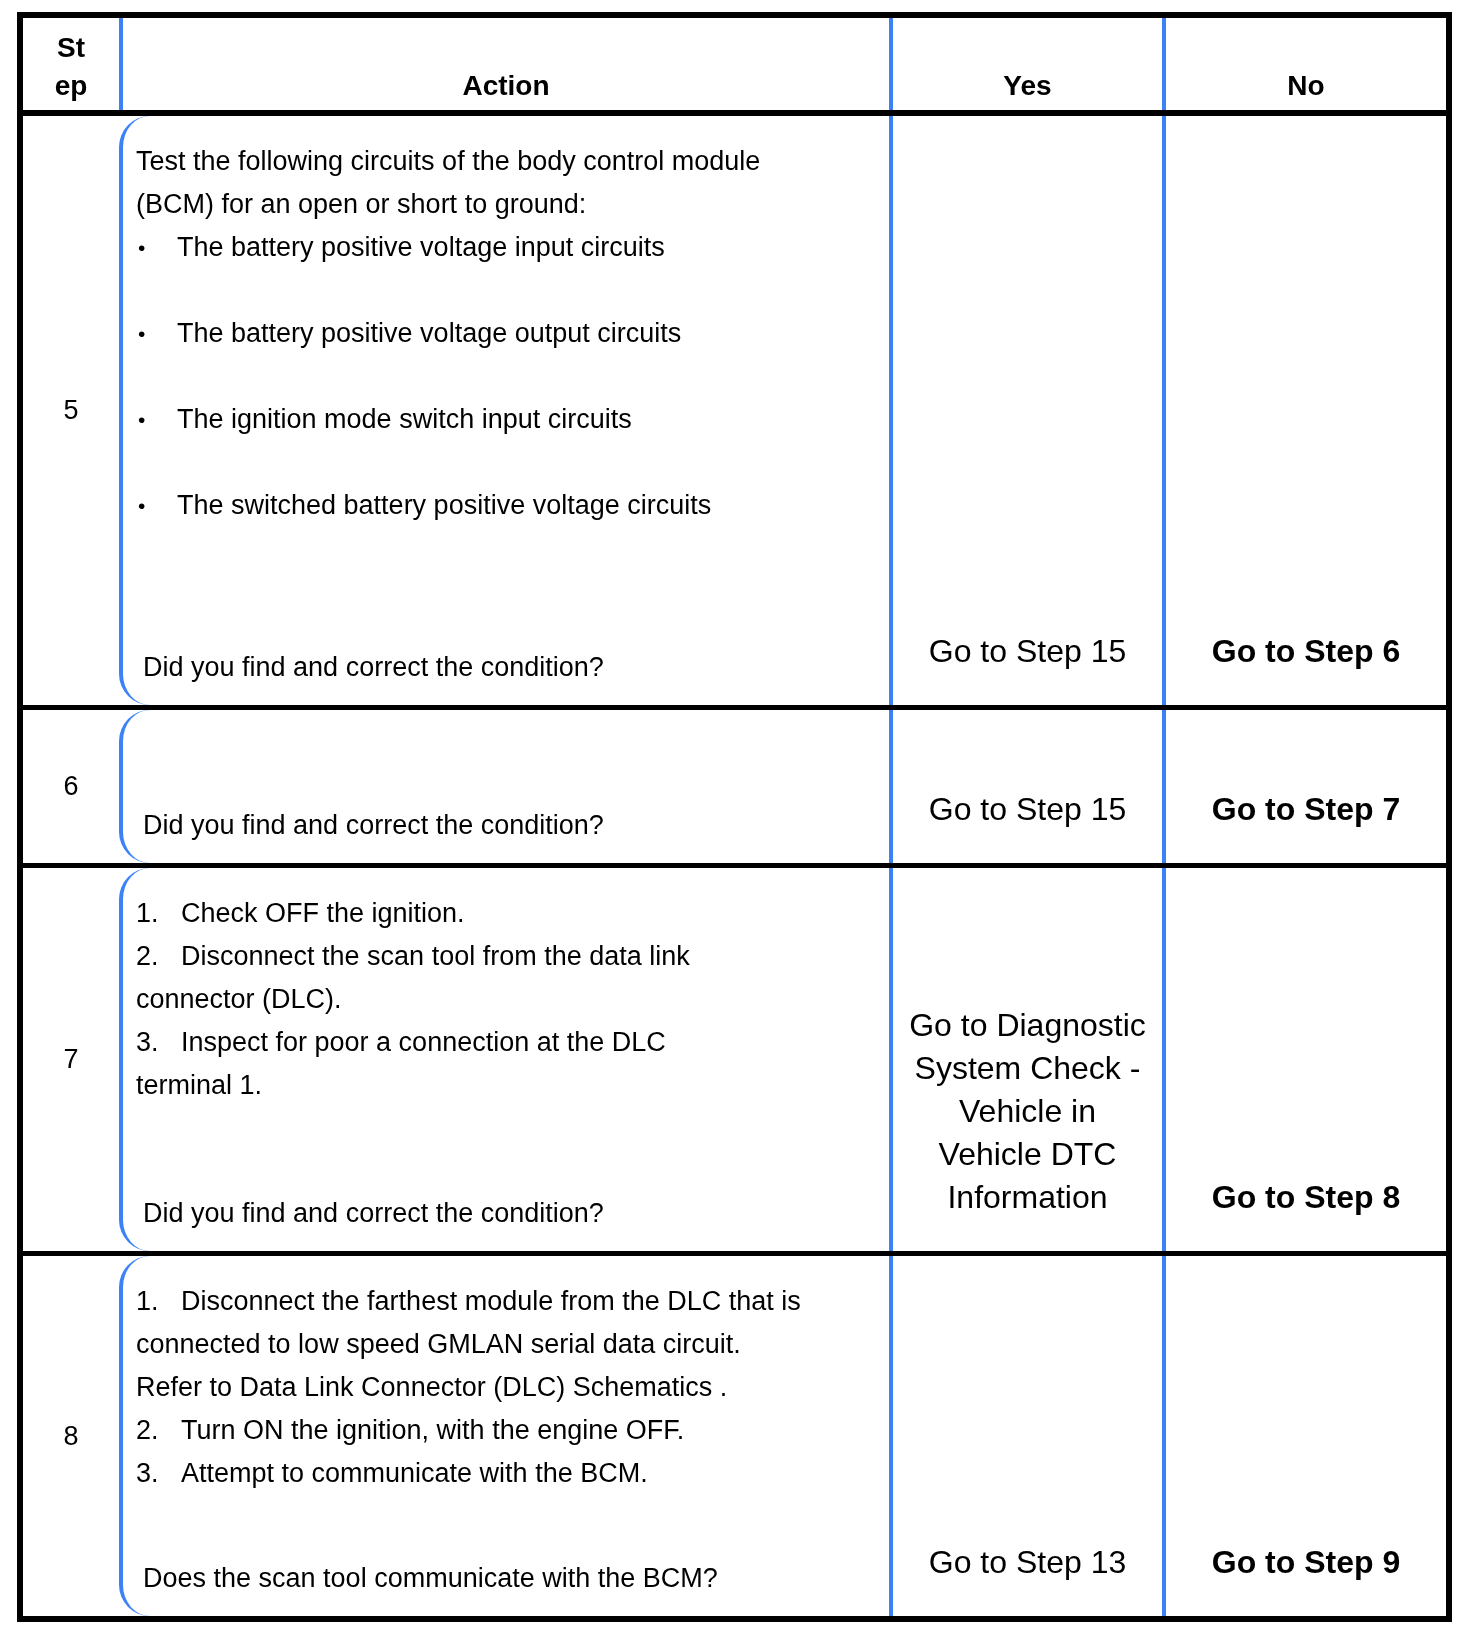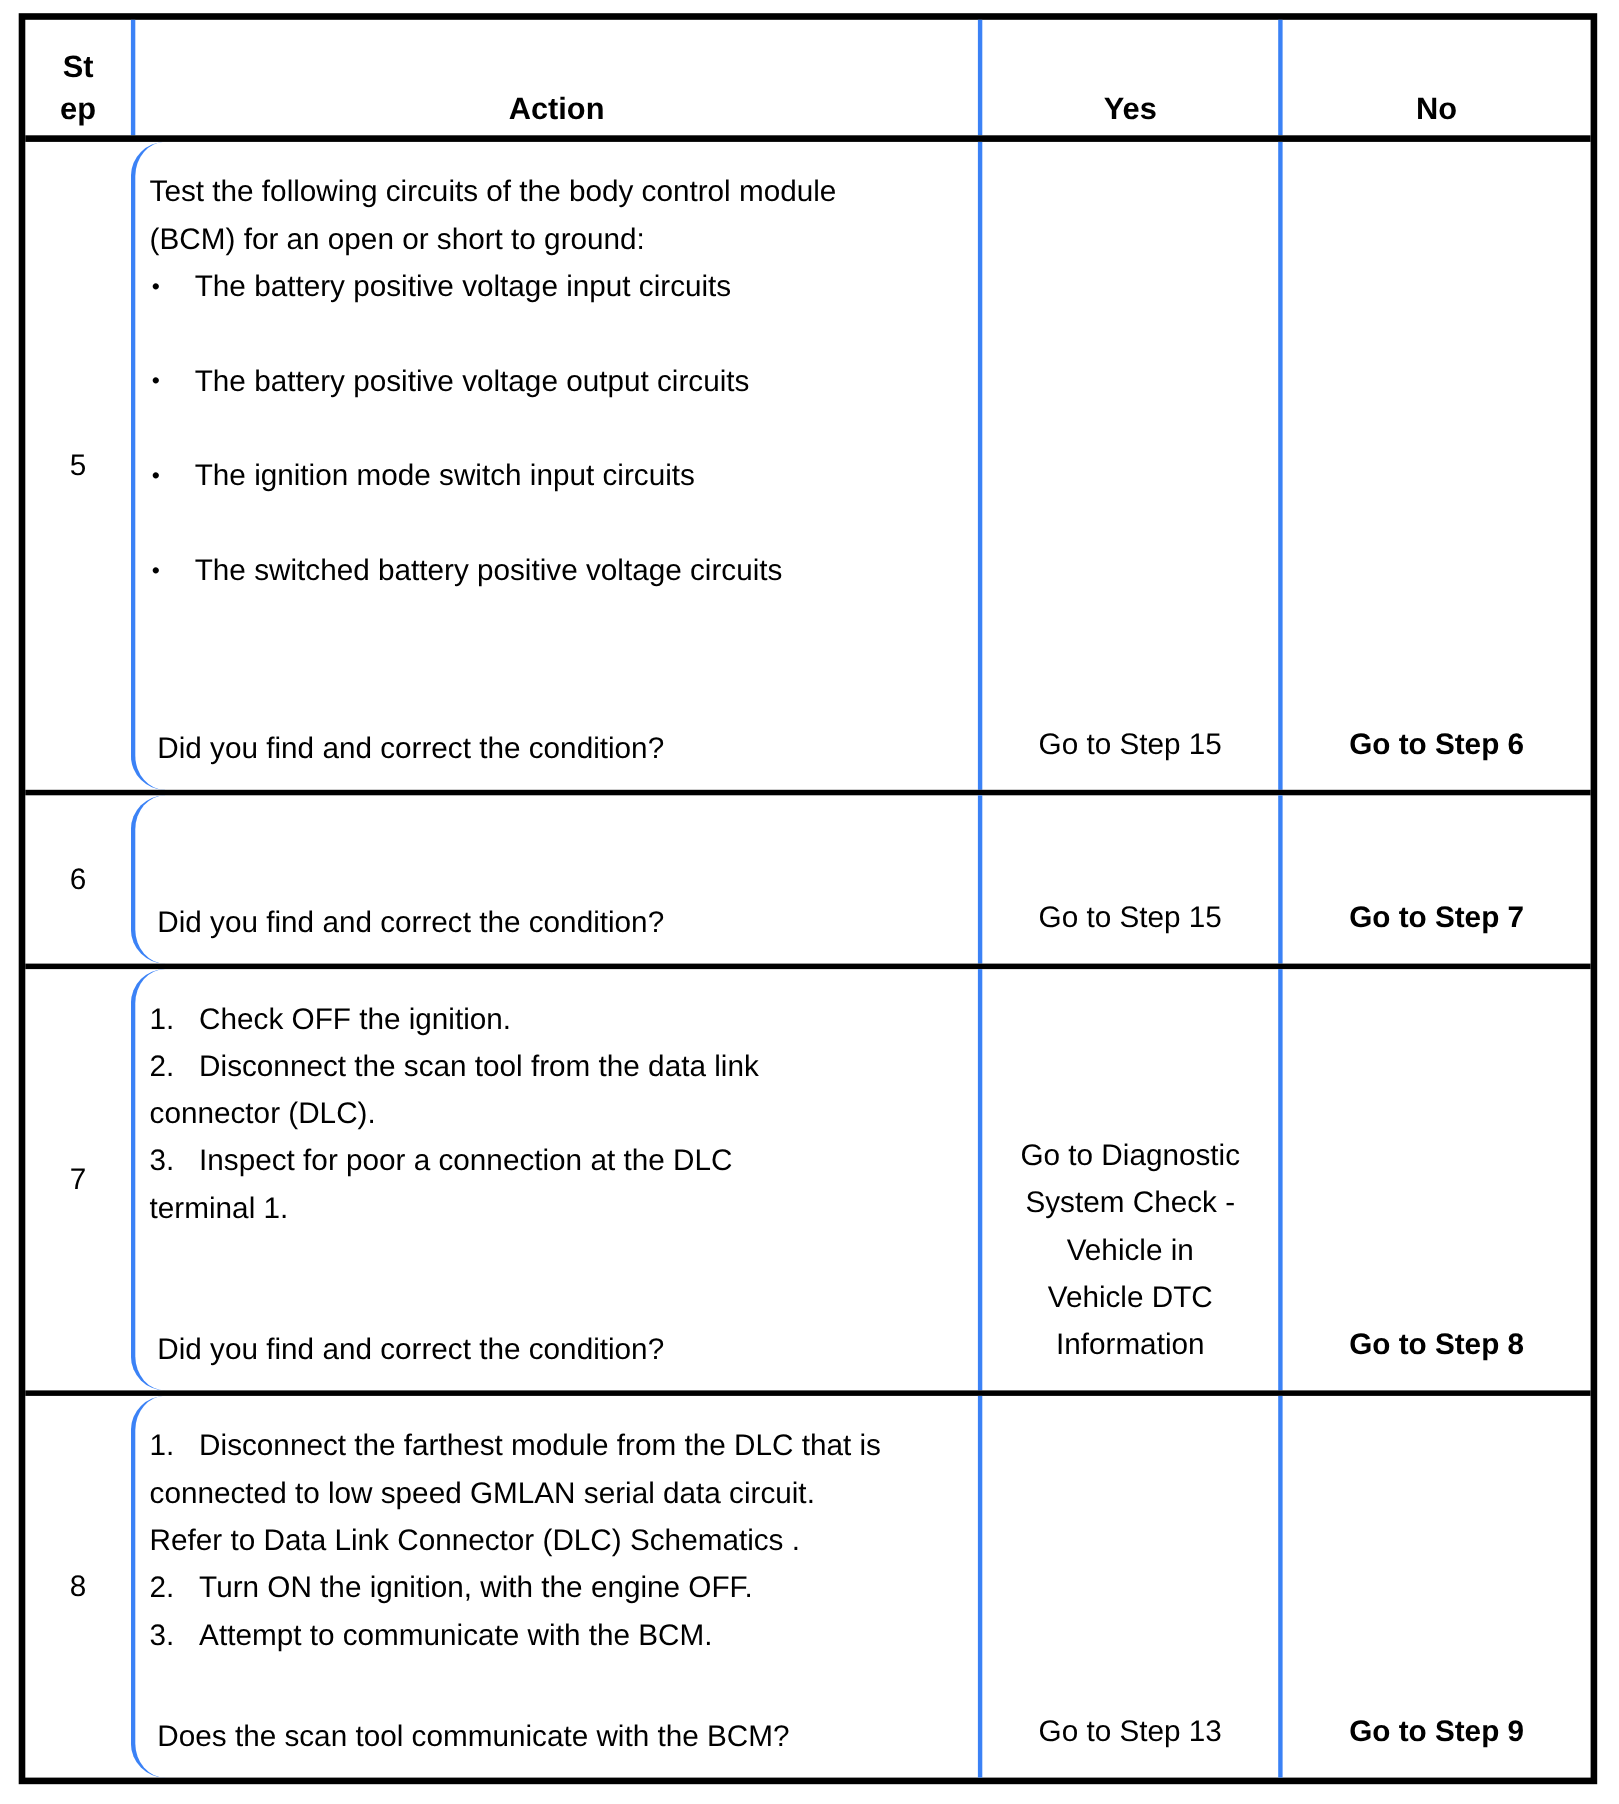--- a/index.html
+++ b/index.html
@@ -28,21 +28,21 @@
     border: 6px solid #000;
     background: #fff;
     display: flex;
     flex-direction: column;
   }
   .trow {
     display: flex;
     flex-shrink: 0;
     border-top: 5px solid #000;
   }
-  .trow.header-row { border-top: none; height: 105px; }
+  .trow.header-row { border-top: none; height: 92px; }
   .trow.first-data { border-top: 6px solid #000; }
   .trow.h-r0 { height: 589px; }
   .trow.h-r1 { height: 153px; }
   .trow.h-r2 { height: 383px; }
   .trow.h-r3 { flex: 1 1 auto; }
 
   .cell {
     box-sizing: border-box;
     border-left: 4px solid #3b82f6;
     overflow: hidden;
@@ -78,22 +78,22 @@
     padding: 24px 8px 16px 13px;
     font-size: 27px;
     border-radius: 31px;
   }
   .ans-cell {
     display: flex;
     flex-direction: column;
     justify-content: flex-end;
     align-items: center;
     text-align: center;
-    padding: 0 6px 20px 6px;
-    font-size: 27px;
+    padding: 0 6px 32px 6px;
+    font-size: 32px;
   }
   .line { line-height: 43px; white-space: nowrap; }
   .line.gap { height: 43px; }
   .line.bullet-line { display: flex; }
   .bullet-dot {
     display: inline-block;
     width: 39px;
     flex: 0 0 39px;
     font-size: 21px;
     line-height: 43px;

